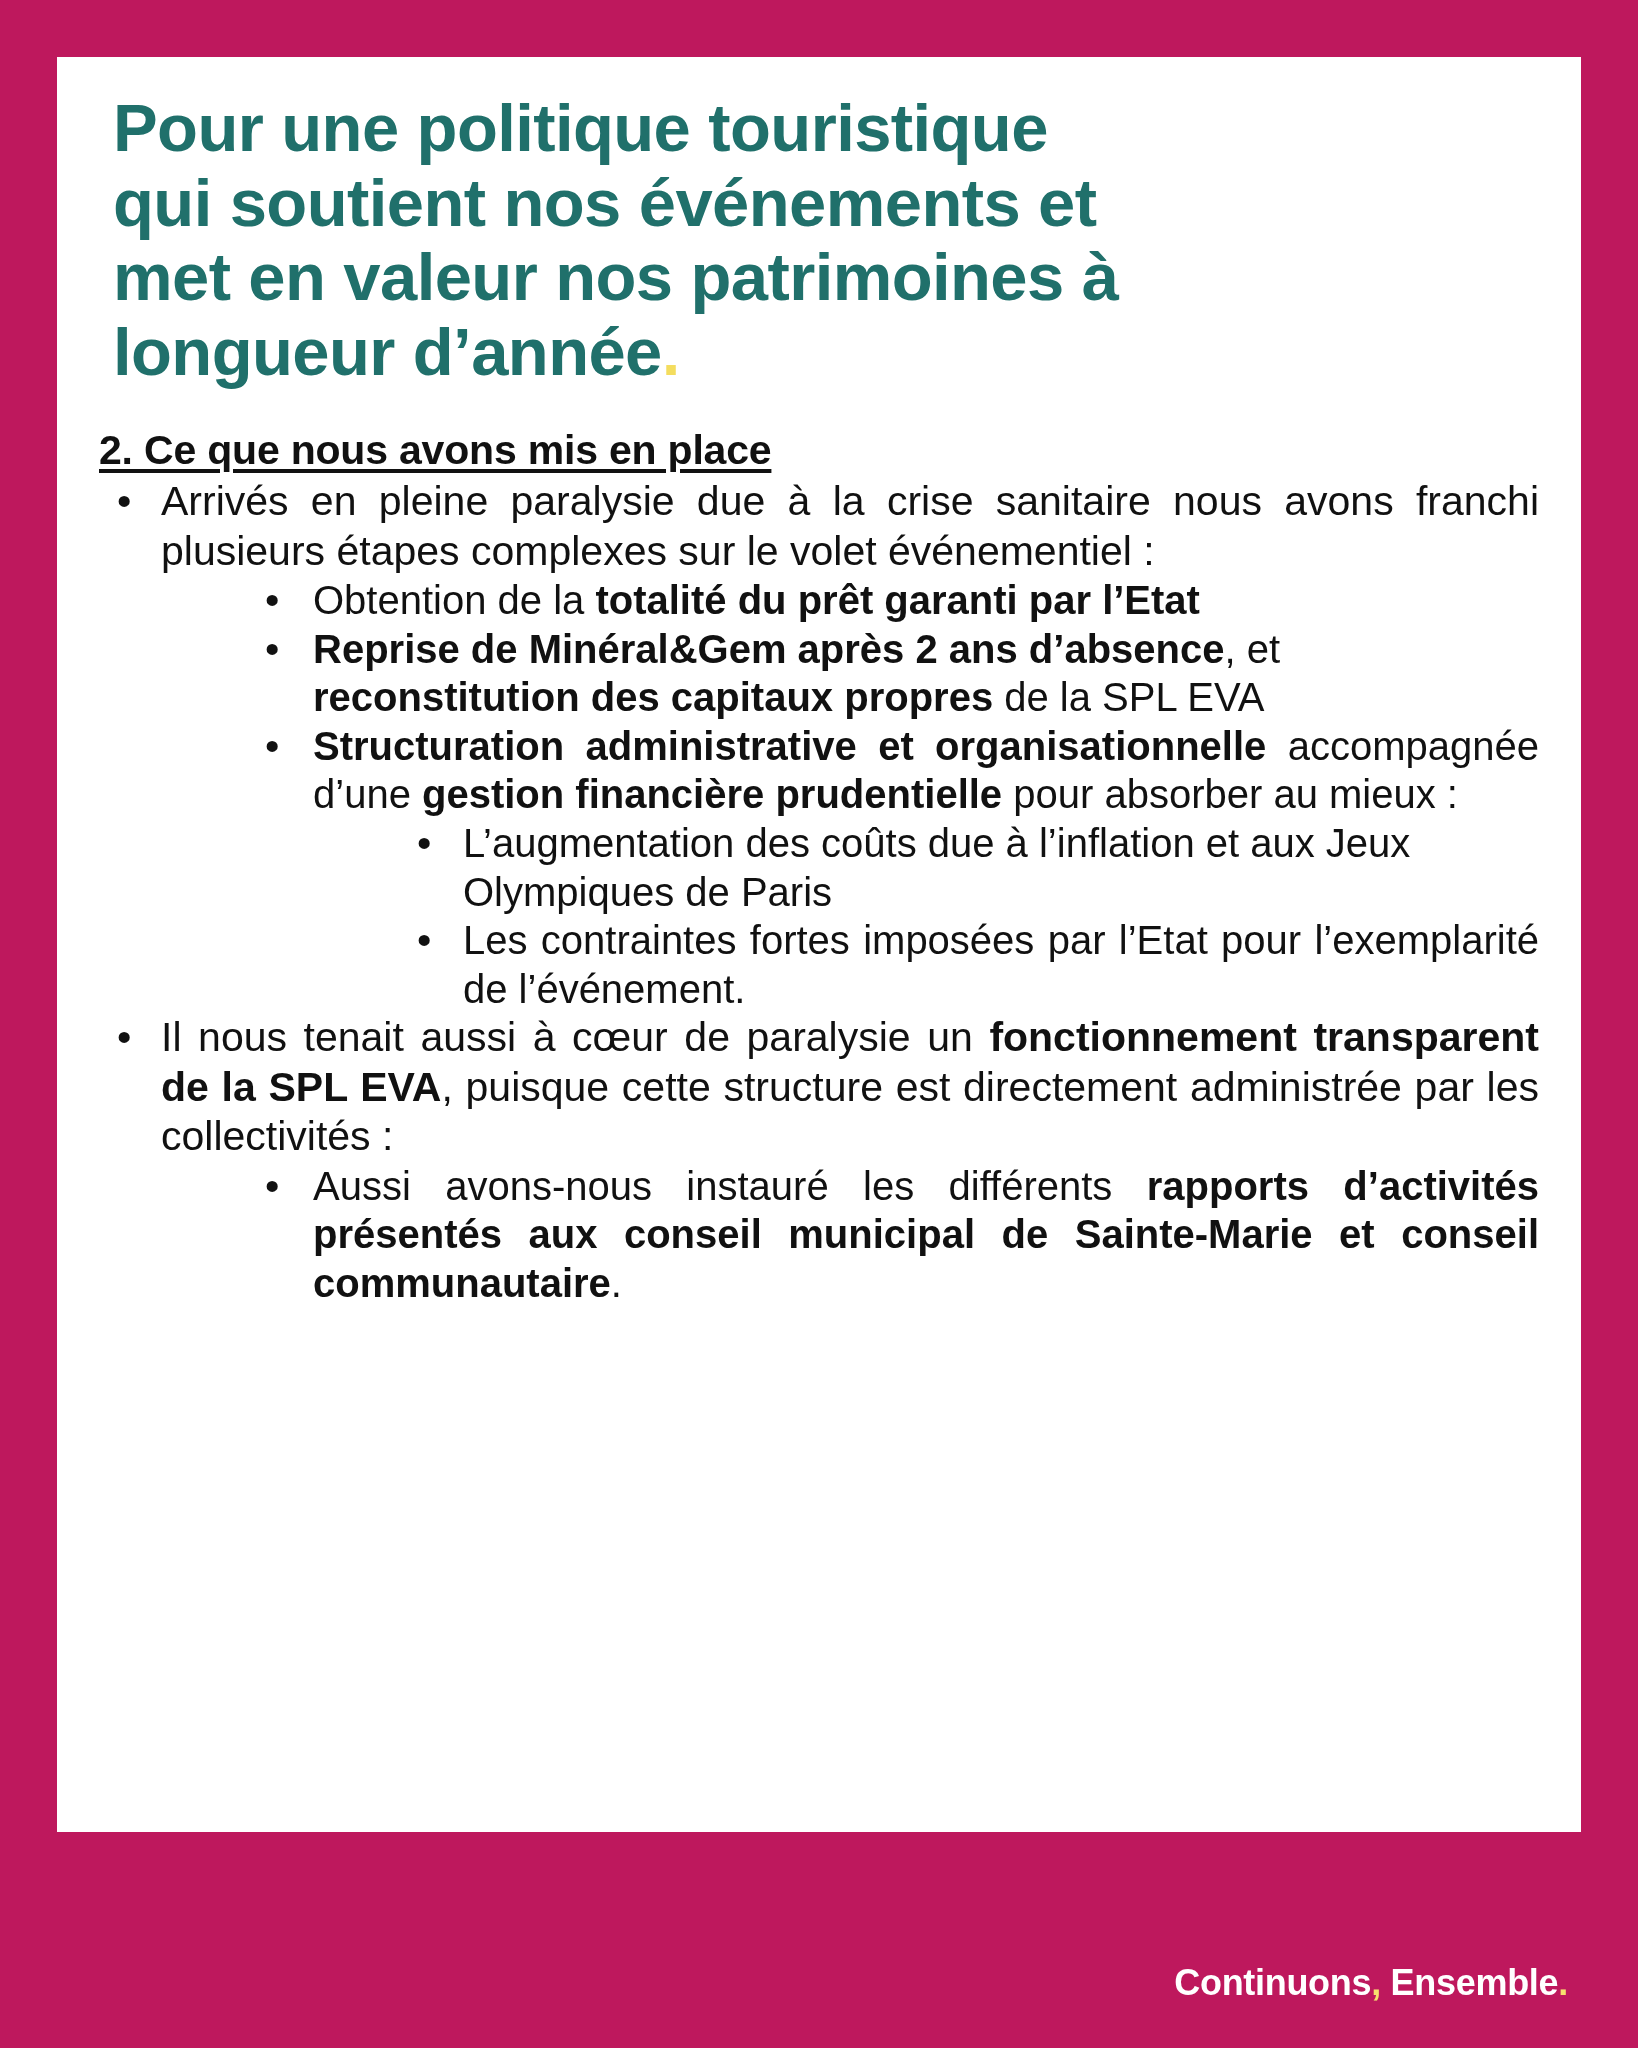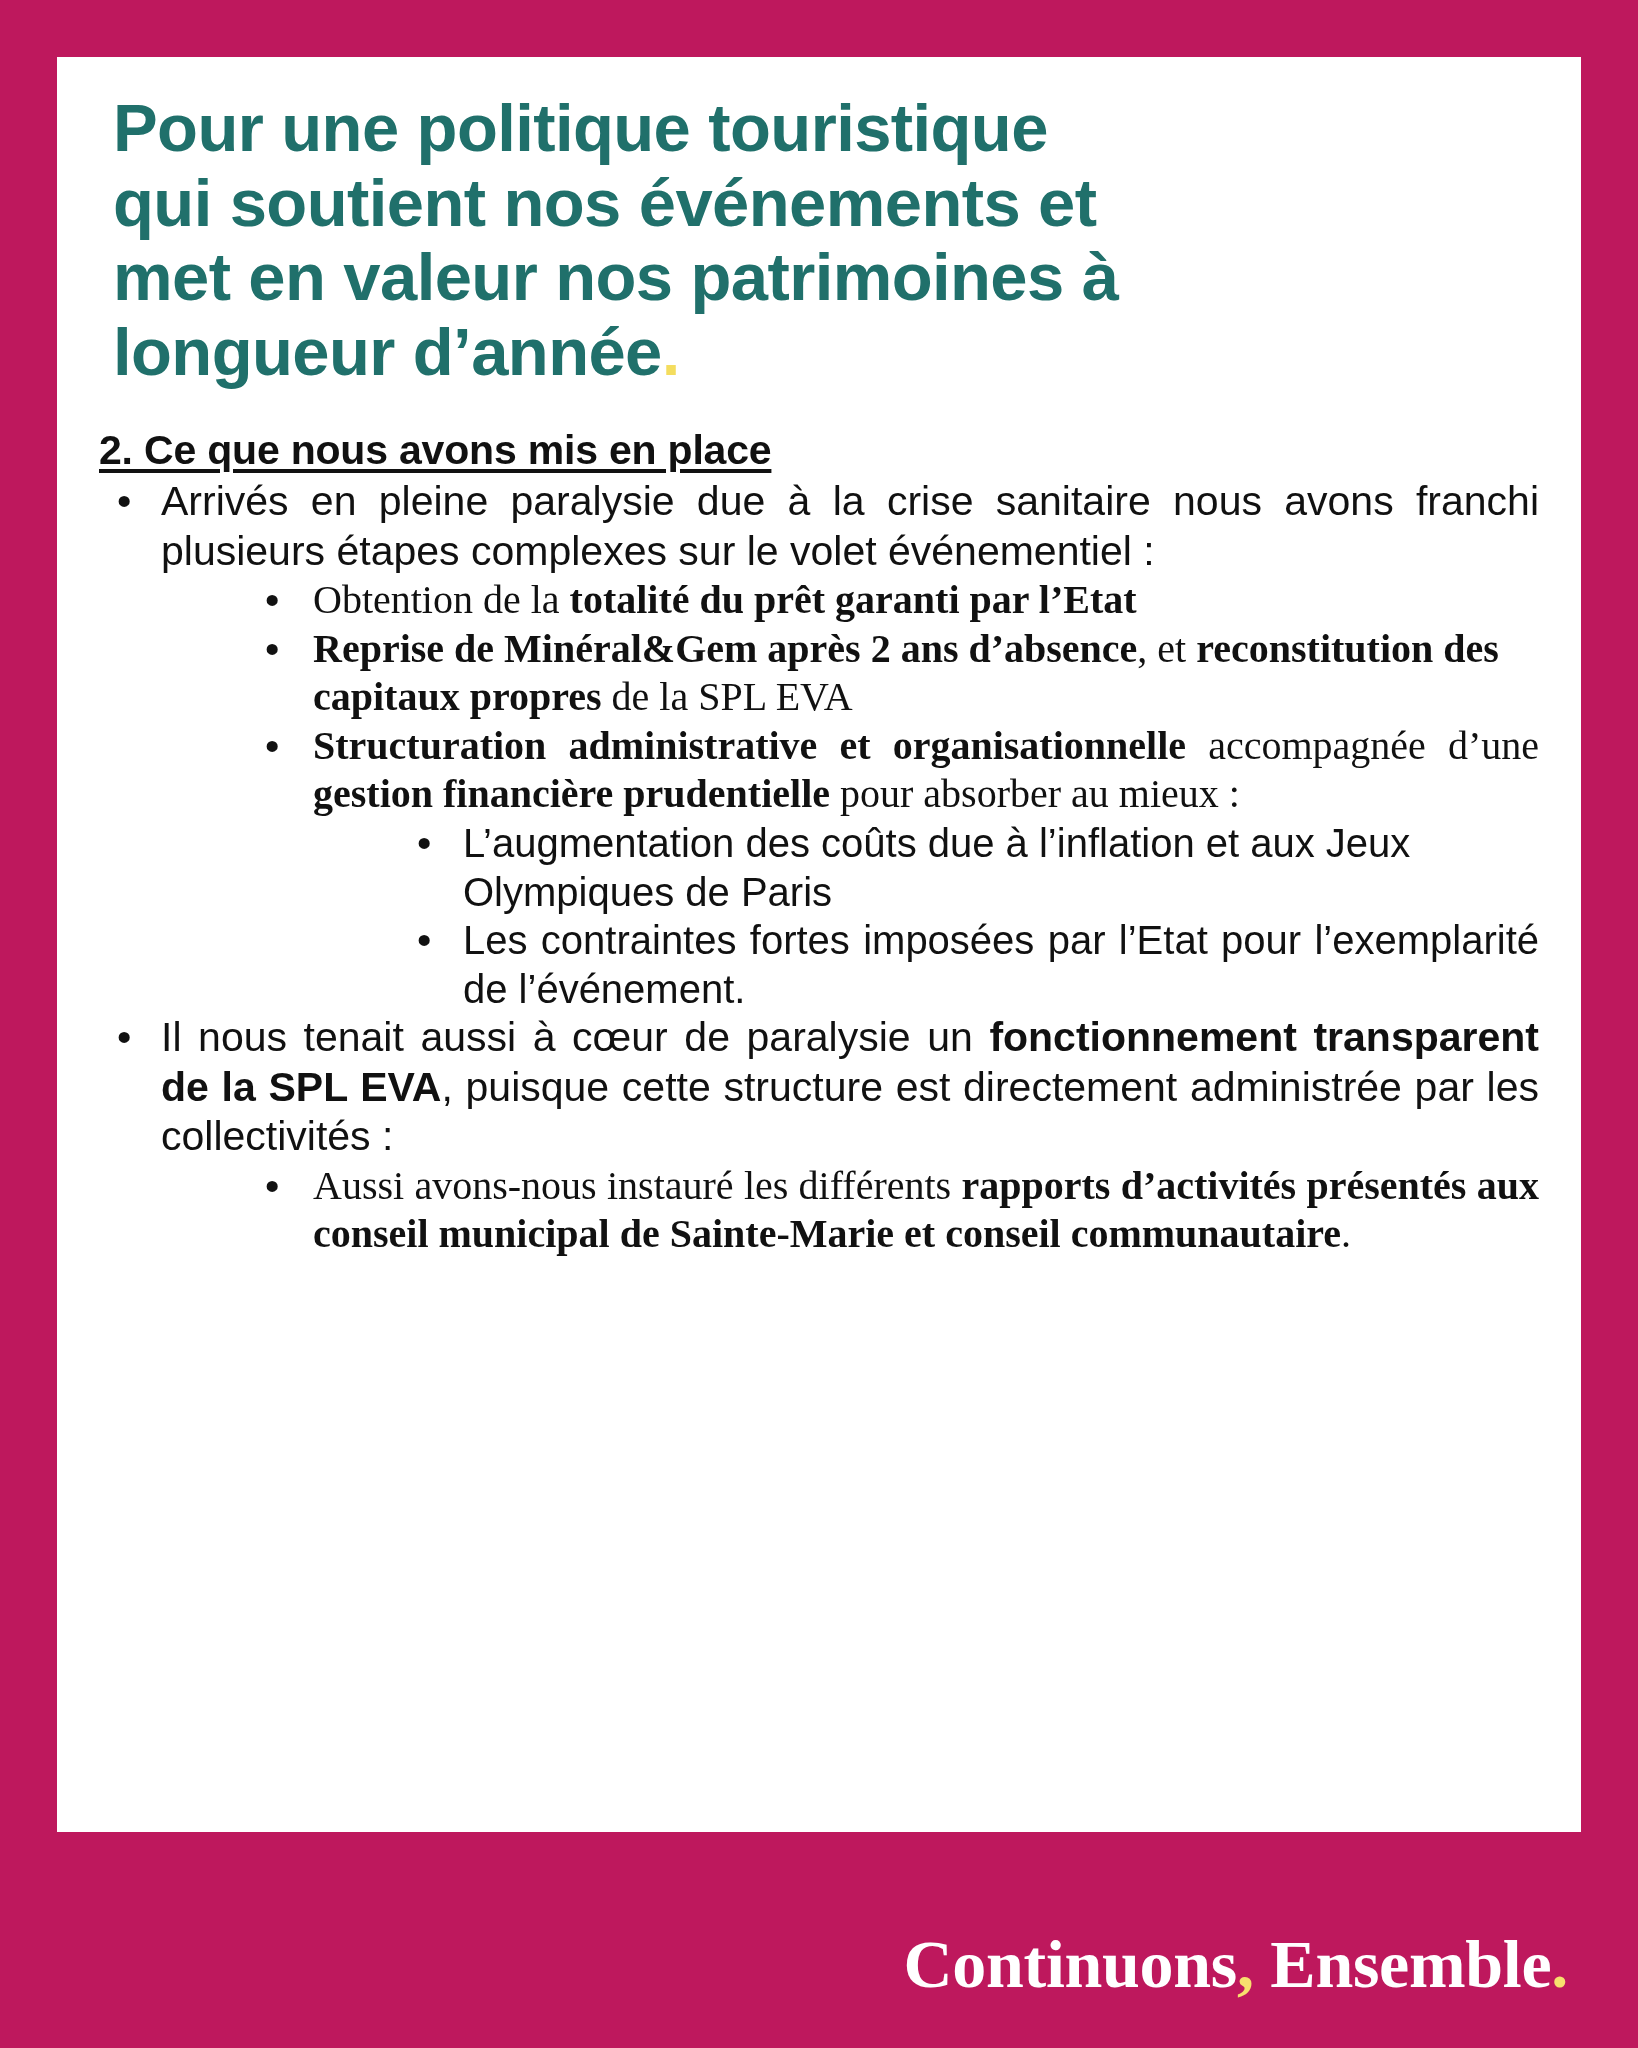--- a/index.html
+++ b/index.html
@@ -109,21 +109,20 @@
   .lvl2 > li {
     padding-left: 58px;
   }
   .lvl2 > li > .bullet-mark { left: 10px; }
   .lvl2 > li > .txt {
     display: block;
     text-align: justify;
     text-justify: inter-word;
     font-size: 40px;
     line-height: 1.215;
-    font-family: Liberation Serif, serif;
   }
 
   
   .lvl3 {
     margin-left: 92px;
   }
   .lvl3 > li {
     padding-left: 58px;
   }
   .lvl3 > li > .bullet-mark { left: 12px; }
@@ -145,23 +144,23 @@
     left: 0;
     right: 0;
     bottom: 44px;
     text-align: right;
     padding-right: 70px;
     box-sizing: border-box;
   }
   .footer-text {
     color: #ffffff;
     font-weight: bold;
-    font-size: 68px;
+    font-size: 36px;
     letter-spacing: -0.3px;
-    font-family: Liberation Serif, serif;
+    font-family: Liberation Sans, sans-serif;
   }
   .footer-text .accent { color: #f7e06e; }
 </style>
 </head>
 <body>
 
 <div class="slide">
 
   <div class="card">
 

